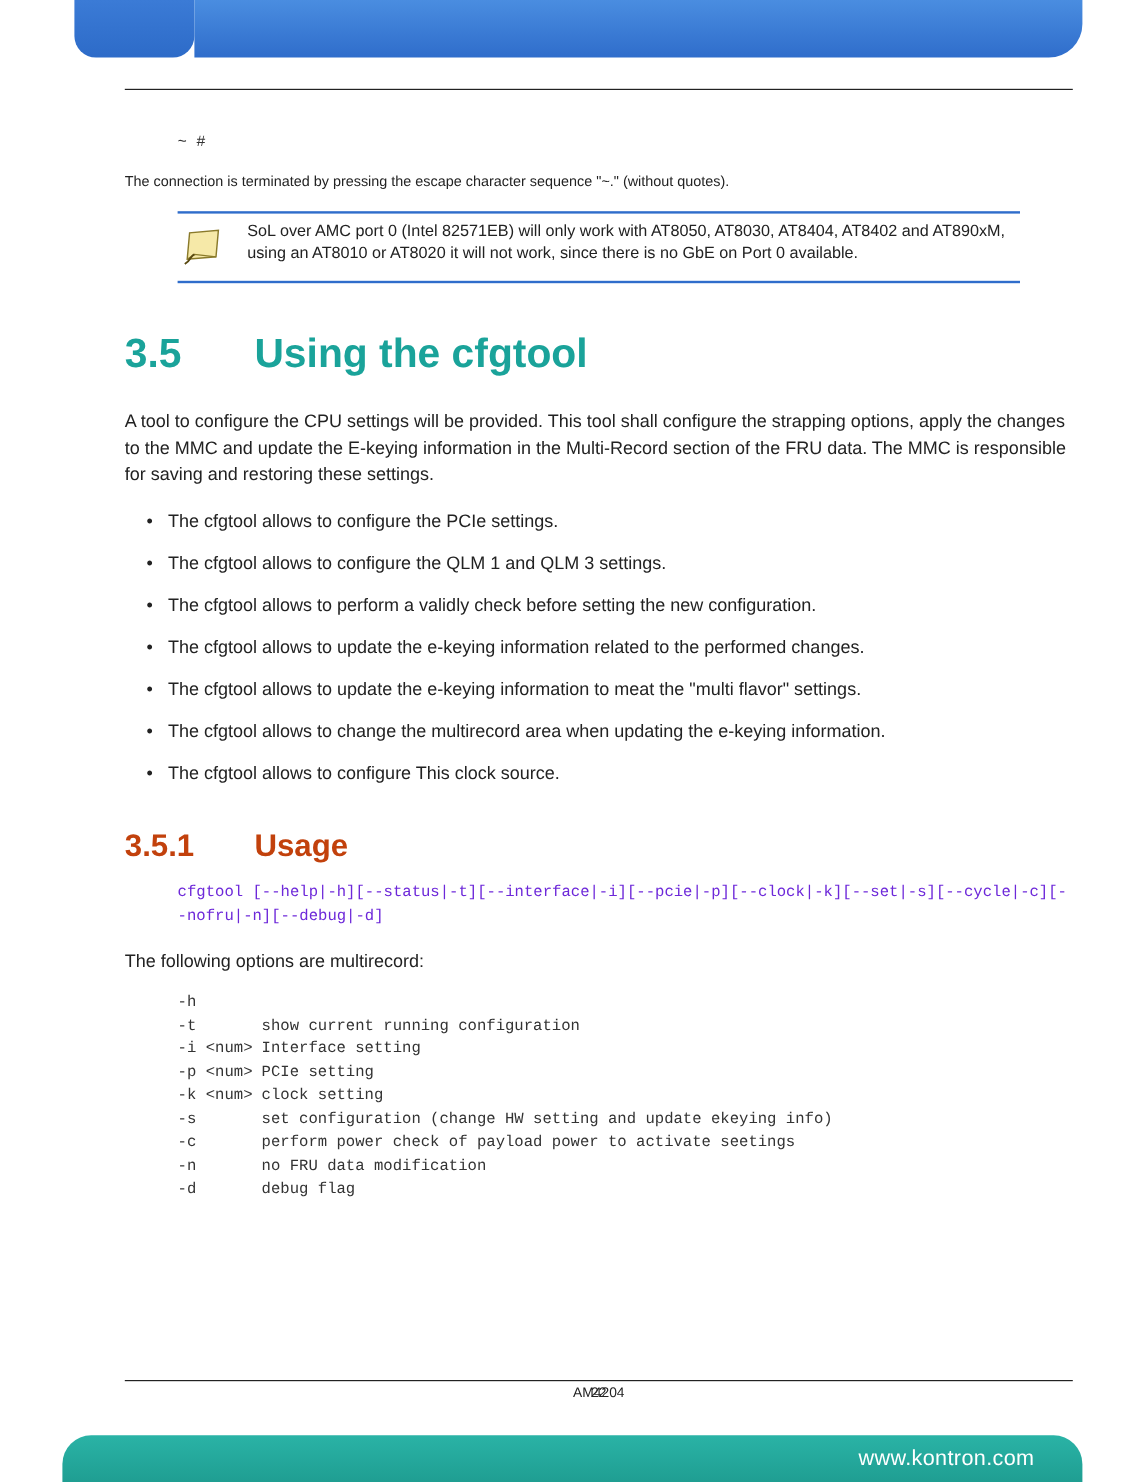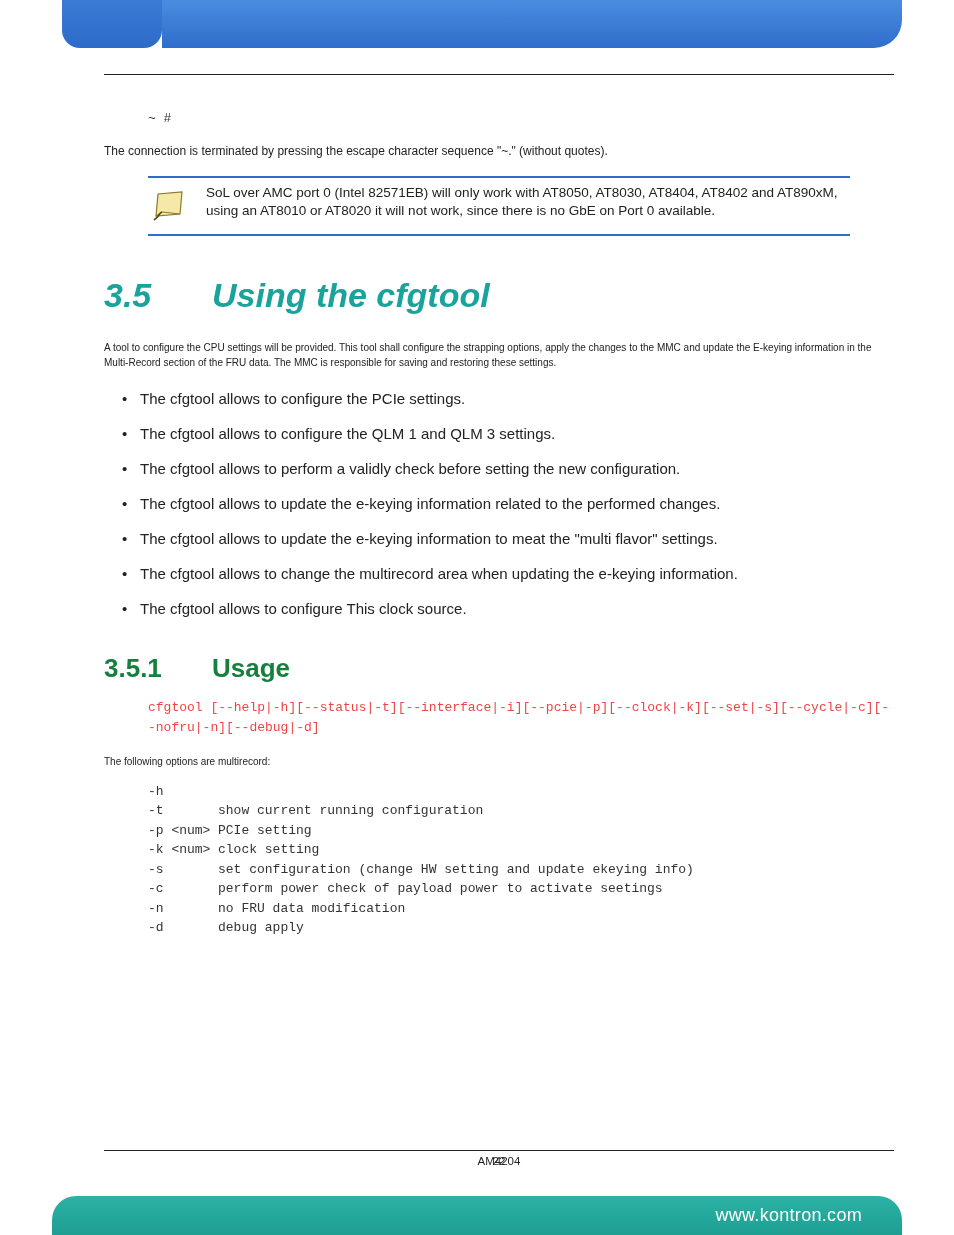--- a/index.html
+++ b/index.html
@@ -56,32 +56,31 @@
     margin-top: 2px;
   }
   .note-body { flex: 1; }
   .note-title { font-weight: bold; font-size: 15px; margin-bottom: 2px; }
   .note-text { font-size: 13.5px; line-height: 1.35; }
   h1.section {
     color: #1aa39a;
     font-size: 34px;
     font-weight: 700;
     margin: 28px 0 26px 0;
-    font-style: italic;
   }
   h1.section .num { display:inline-block; width: 108px; }
   h2.subsection {
-    color: #15803d;
+    color: #c2410c;
     font-size: 26px;
     font-weight: 700;
     margin: 34px 0 14px 0;
   }
   h2.subsection .num { display:inline-block; width: 108px; }
   .para {
-    font-size: 10px;
+    font-size: 15px;
     line-height: 1.45;
     margin-bottom: 18px;
   }
   ul.bullets {
     list-style: none;
     margin: 0 0 10px 18px;
   }
   ul.bullets li {
     font-size: 15px;
     line-height: 1.4;
@@ -92,21 +91,21 @@
   ul.bullets li::before {
     content: "•";
     position: absolute;
     left: 0; top: 0;
     font-size: 15px;
   }
   .code {
     font-family: "Courier New", monospace;
     font-size: 13px;
     line-height: 1.5;
-    color: #ef4444;
+    color: #6d28d9;
     margin: 6px 0 18px 44px;
     white-space: pre-wrap;
   }
   .opt-table {
     font-family: "Courier New", monospace;
     font-size: 13px;
     line-height: 1.5;
     color: #333;
     margin: 12px 0 0 44px;
   }
@@ -187,20 +186,24 @@
 
   <div class="opt-table" id="opts">
       <div class="opt-row">
         <div class="opt-flag">-h</div>
       </div>
       <div class="opt-row">
         <div class="opt-flag">-t</div>
         <div>show current running configuration</div>
       </div>
       <div class="opt-row">
+        <div class="opt-flag">-i &lt;num&gt;</div>
+        <div>Interface setting</div>
+      </div>
+      <div class="opt-row">
         <div class="opt-flag">-p &lt;num&gt;</div>
         <div>PCIe setting</div>
       </div>
       <div class="opt-row">
         <div class="opt-flag">-k &lt;num&gt;</div>
         <div>clock setting</div>
       </div>
       <div class="opt-row">
         <div class="opt-flag">-s</div>
         <div>set configuration (change HW setting and update ekeying info)</div>
@@ -208,21 +211,21 @@
       <div class="opt-row">
         <div class="opt-flag">-c</div>
         <div>perform power check of payload power to activate seetings</div>
       </div>
       <div class="opt-row">
         <div class="opt-flag">-n</div>
         <div>no FRU data modification</div>
       </div>
       <div class="opt-row">
         <div class="opt-flag">-d</div>
-        <div>debug apply</div>
+        <div>debug flag</div>
       </div>
     </div>
 
 </div>
 
 <div class="footer-rule">
   <span></span>
   <span class="pg">22</span>
   <span>AM4204</span>
 </div>

